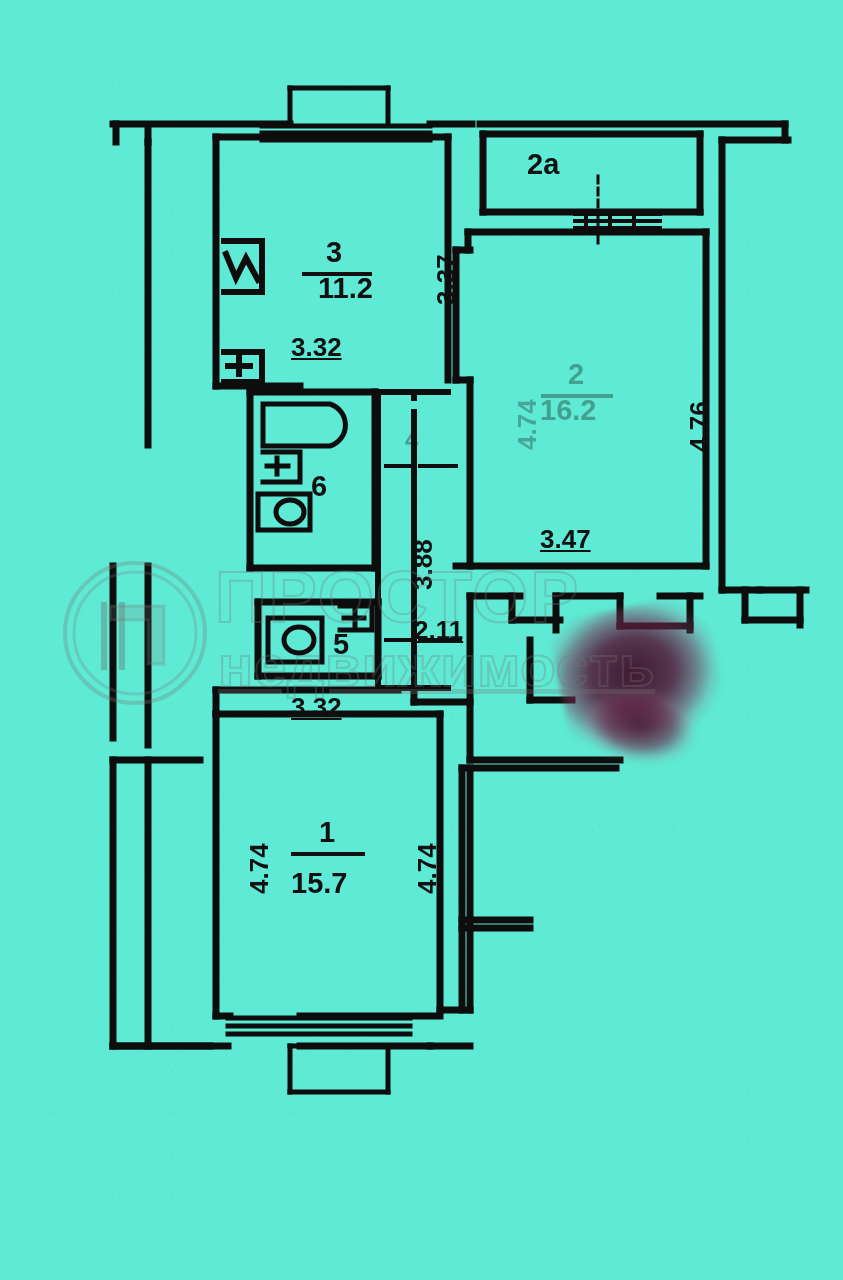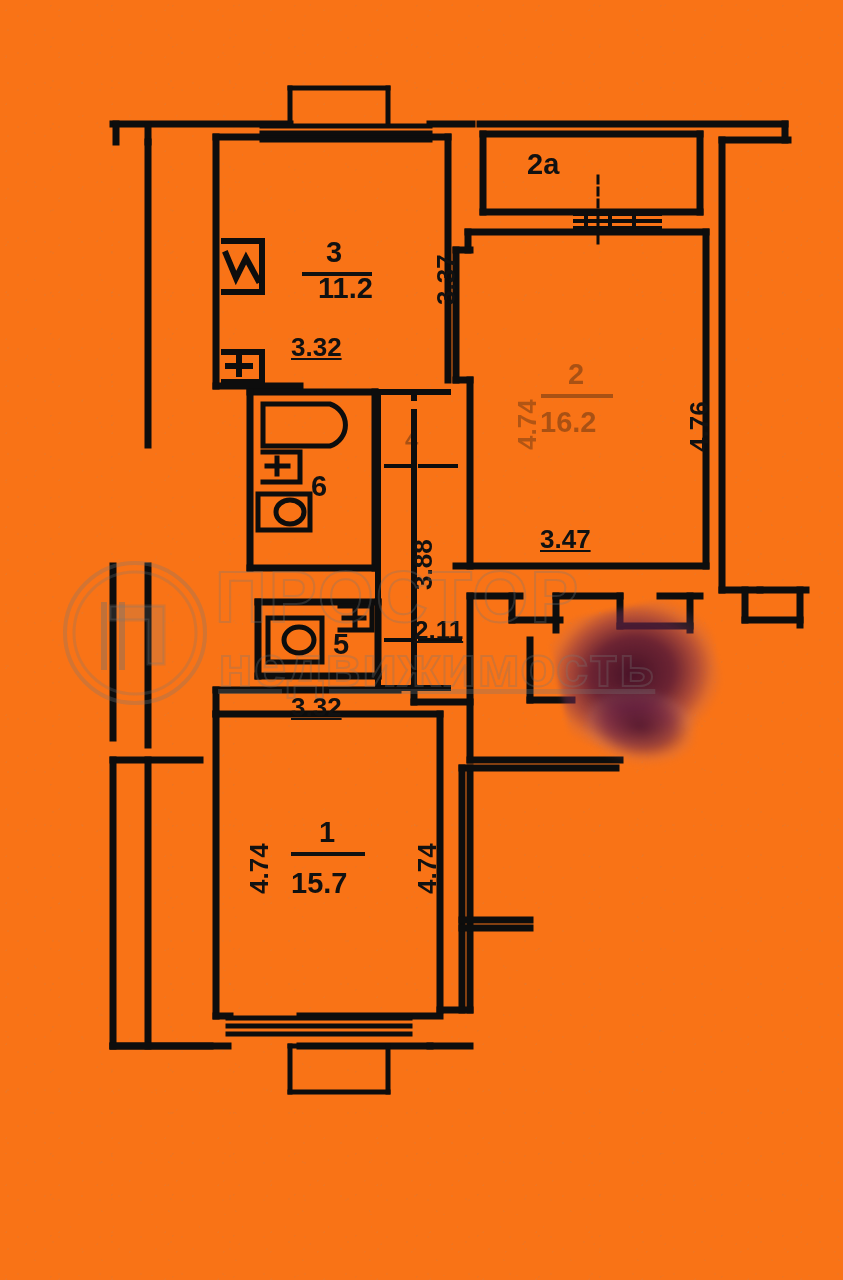--- a/index.html
+++ b/index.html
@@ -11,21 +11,21 @@
     width: 843px;
     height: 1280px;
     overflow: hidden;
     font-family: "Liberation Sans", sans-serif;
   }
 
   #plan-sheet {
     position: relative;
     width: 843px;
     height: 1280px;
-    background-color: #f97316;
+    background-color: #5eead4;
     overflow: hidden;
   }
 
   
   #paper-noise {
     position: absolute;
     inset: 0;
     pointer-events: none;
     opacity: .55;
     background-image:
@@ -341,21 +341,21 @@
     <path d="M0 2 H70" stroke="#111" stroke-width="4"></path>
   </svg>
   <div class="lbl room-area" style="left:302px; top:274px;margin-left:16px;">11.2</div>
   <div class="lbl dim" style="left:291px; top:334px;">3.32</div>
   <div class="lbl dim-v" style="left:433px; top:305px;">3.37</div>
 
   <div class="lbl room-num faded" style="left:568px; top:360px;">2</div>
   <svg style="position:absolute;left:541px;top:394px;width:72px;height:4px;opacity:.34;">
     <path d="M0 2 H72" stroke="#111" stroke-width="4"></path>
   </svg>
-  <div class="lbl room-area faded" style="left:540px; top:396px;margin-top:12px;">16.2</div>
+  <div class="lbl room-area faded" style="left:540px; top:396px;">16.2</div>
   <div class="lbl dim" style="left:540px; top:526px;">3.47</div>
   <div class="lbl dim-v faded2" style="left:514px; top:450px;">4.74</div>
   <div class="lbl dim-v" style="left:686px; top:452px;">4.76</div>
 
   <div class="lbl room-num" style="left:311px; top:472px;">6</div>
 
   <div class="lbl room-num" style="left:333px; top:630px;">5</div>
 
   <div class="lbl small-num faded" style="left:405px; top:428px;">4</div>
   <div class="lbl dim-v" style="left:410px; top:590px;">3.88</div>

